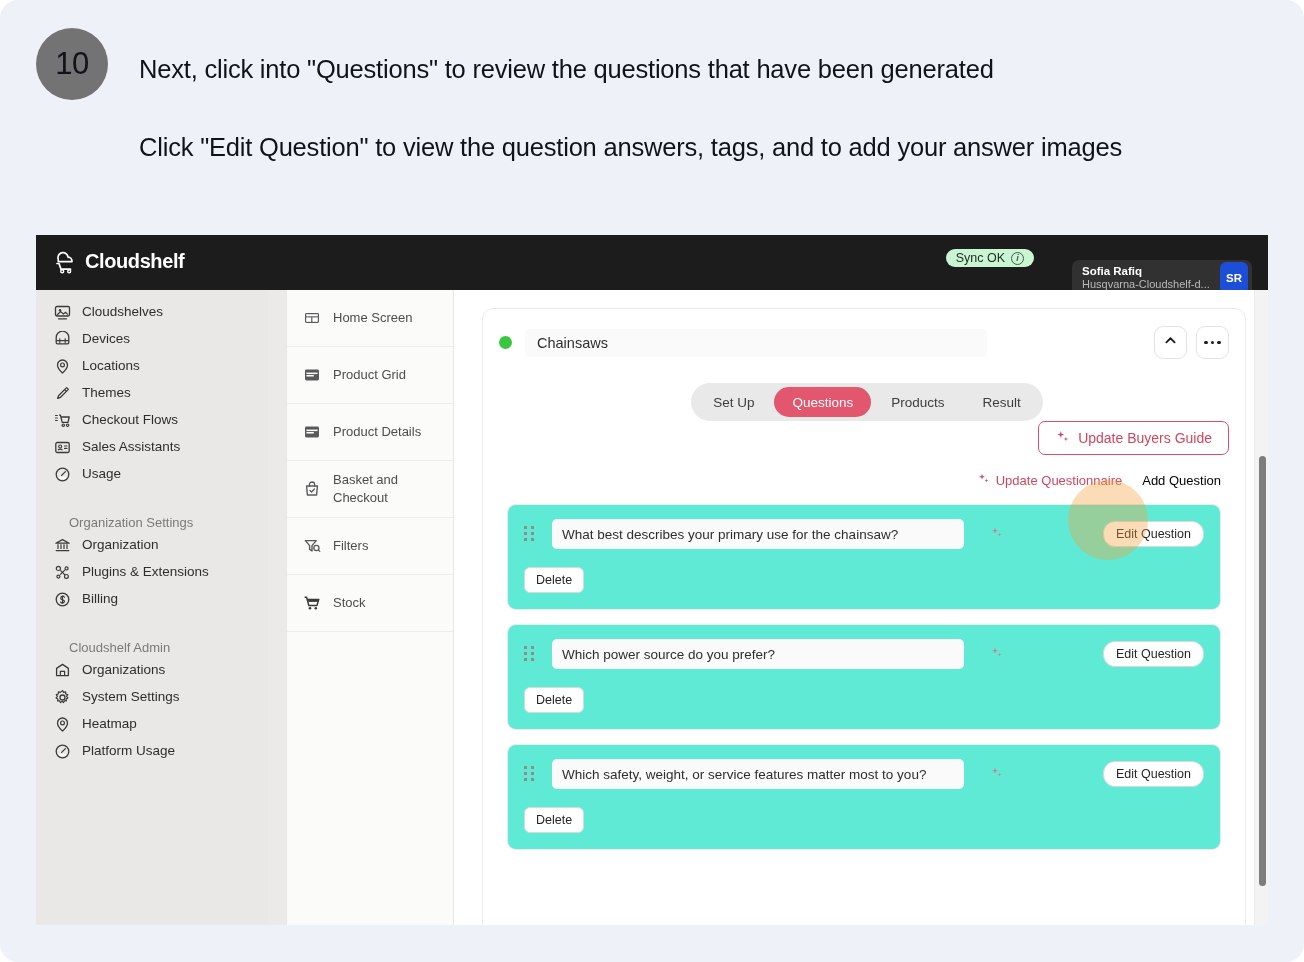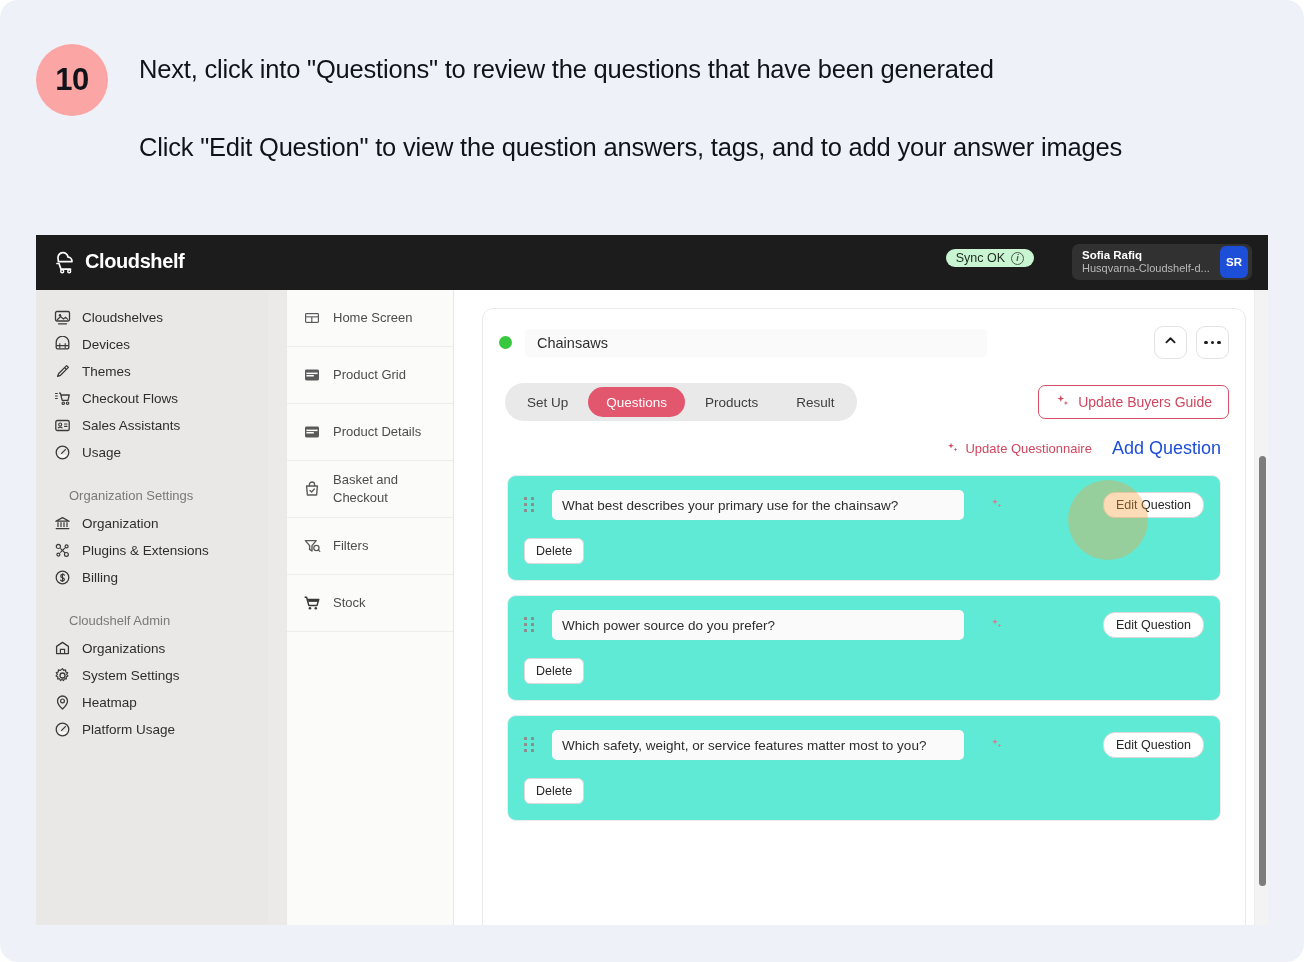--- a/index.html
+++ b/index.html
@@ -17,26 +17,26 @@
   }
 
   
   .instructions {
     position: absolute;
     left: 0; top: 0;
     width: 1304px; height: 228px;
   }
   .step-badge {
     position: absolute;
-    left: 36px; top: 44px;
+    left: 36px; top: 28px;
     width: 72px; height: 72px;
     border-radius: 50%;
-    background: #fca5a5;
+    background: #737373;
     display: flex; align-items: center; justify-content: center;
-    font-size: 31px; font-weight: bold; color: #10131a;
+    font-size: 31px; font-weight: normal; color: #10131a;
     letter-spacing: -0.5px;
   }
   .instr-text {
     position: absolute;
     left: 139px; top: 52px;
     width: 1130px;
   }
   .instr-line1 {
     font-size: 25.5px; color: #10131a; line-height: 1.35;
     letter-spacing: -0.2px;
@@ -78,21 +78,21 @@
     display: flex; align-items: center; gap: 6px;
     font-size: 12.5px; color: #1e2a20; font-weight: 500;
   }
   .info-icon {
     width: 13px; height: 13px; border: 1.3px solid #4a5a4e;
     border-radius: 50%; display: flex; align-items: center;
     justify-content: center; font-size: 9px; color: #4a5a4e;
     font-style: italic; font-weight: bold; line-height: 1;
   }
   .profile {
-    position: absolute; right: 16px; top: 9px;
+    position: absolute; right: 16px; top: 25px;
     width: 180px; height: 36px;
     background: #313131; border-radius: 7px;
     display: flex; align-items: center;
   }
   .profile-info { flex: 1; padding-left: 10px; overflow: hidden; }
   .profile-name {
     font-size: 11.5px; color: #ffffff; font-weight: bold;
     line-height: 1.25; white-space: nowrap;
   }
   .profile-org {
@@ -108,21 +108,21 @@
 
   
   .app-body { display: flex; height: 635px; }
 
   
   .sidebar {
     width: 232px; background: #e9e8e6;
     padding-top: 14px; flex-shrink: 0;
   }
   .nav-item {
-    display: flex; align-items: center; gap: 11px;
+    display: flex; align-items: flex-start; gap: 11px;
     height: 27px; padding-left: 18px;
     font-size: 13.5px; color: #2e2e2e;
   }
   .nav-icon {
     width: 17px; height: 17px; flex-shrink: 0;
     display: flex; align-items: center; justify-content: center;
   }
   .nav-section {
     font-size: 13px; color: #7a7a7a;
     padding-left: 33px; margin-top: 22px; margin-bottom: 7px;
@@ -179,20 +179,21 @@
   }
   .ellipsis { display: flex; gap: 3px; }
   .ellipsis i {
     width: 3.6px; height: 3.6px; border-radius: 50%;
     background: #1c1c1c; display: block;
   }
 
   .tabs-row {
     display: flex; align-items: center;
     padding: 24px 16px 0 22px;
+    flex-direction: column;
   }
   .tabs {
     display: flex; background: #e9e9e9;
     border-radius: 19px; padding: 4px; gap: 2px;
   }
   .tab {
     padding: 0 18px; height: 30px;
     display: flex; align-items: center; justify-content: center;
     font-size: 13.5px; color: #3d3d3d; border-radius: 16px;
   }
@@ -207,21 +208,21 @@
   }
 
   .links-row {
     display: flex; align-items: center; justify-content: flex-end;
     gap: 20px; padding: 17px 24px 0 0;
   }
   .link-pink {
     display: flex; align-items: center; gap: 6px;
     font-size: 13px; color: #d0465f;
   }
-  .link-blue { font-size: 18px; color: #1d4ed8; }
+  .link-blue { font-size: 13px; color: #000000; }
 
   .questions { padding: 16px 24px 0 24px; }
   .q-card {
     border: 1px solid #ececec;
     border-radius: 9px;
     margin-bottom: 14px;
     padding: 14px 16px 16px 16px;
     background: #5eead4;
   }
   .q-row { display: flex; align-items: center; }
@@ -342,20 +343,29 @@
         <div class="nav-item">
           <span class="nav-icon">
             <svg viewBox="0 0 17 17" width="17" height="17">
                 <path d="M2.2 6.5 A6.3 6.3 0 0 1 14.8 6.5 L14.8 11.6 A1.3 1.3 0 0 1 13.5 12.9 L3.5 12.9 A1.3 1.3 0 0 1 2.2 11.6 Z" fill="none" stroke="#3a3a3a" stroke-width="1.3"></path>
                 <path d="M5.8 7.2 L5.8 12.6 M11.2 7.2 L11.2 12.6 M2.4 9.6 L14.6 9.6" stroke="#3a3a3a" stroke-width="1.1"></path>
               </svg>
           </span>
           <span>Devices</span>
         </div>
 
+        <div class="nav-item">
+          <span class="nav-icon">
+            <svg viewBox="0 0 17 17" width="17" height="17">
+                <path d="M8.5 2 A5 5 0 0 1 13.5 7 C13.5 10.6 8.5 15 8.5 15 C8.5 15 3.5 10.6 3.5 7 A5 5 0 0 1 8.5 2 Z" fill="none" stroke="#3a3a3a" stroke-width="1.3"></path>
+                <circle cx="8.5" cy="6.9" r="1.9" fill="none" stroke="#3a3a3a" stroke-width="1.2"></circle>
+              </svg>
+          </span>
+          <span>Locations</span>
+        </div>
 
         <div class="nav-item">
           <span class="nav-icon">
             <svg viewBox="0 0 17 17" width="17" height="17">
                 <path d="M12.6 2.6 L14.4 4.4 L6.5 12.3 L3.6 13.4 L4.7 10.5 Z" fill="none" stroke="#3a3a3a" stroke-width="1.3" stroke-linejoin="round"></path>
                 <path d="M10.6 4.6 L12.4 6.4" stroke="#3a3a3a" stroke-width="1.1"></path>
               </svg>
           </span>
           <span>Themes</span>
         </div>

